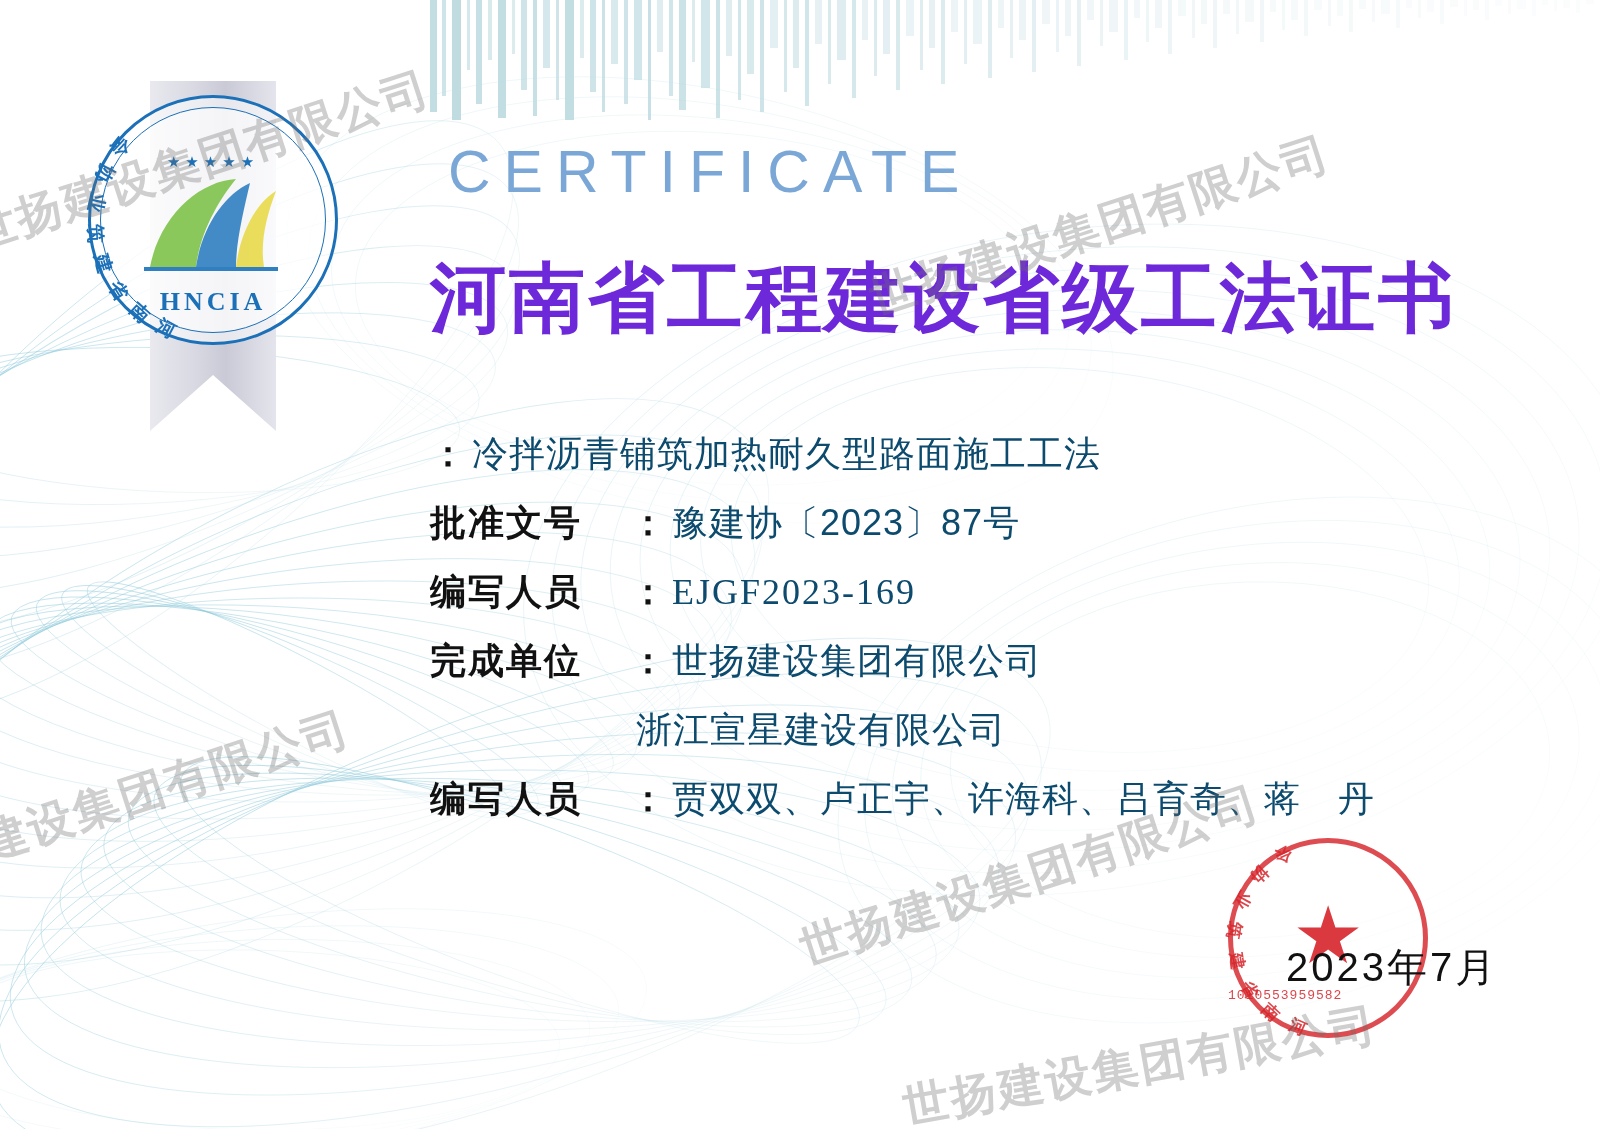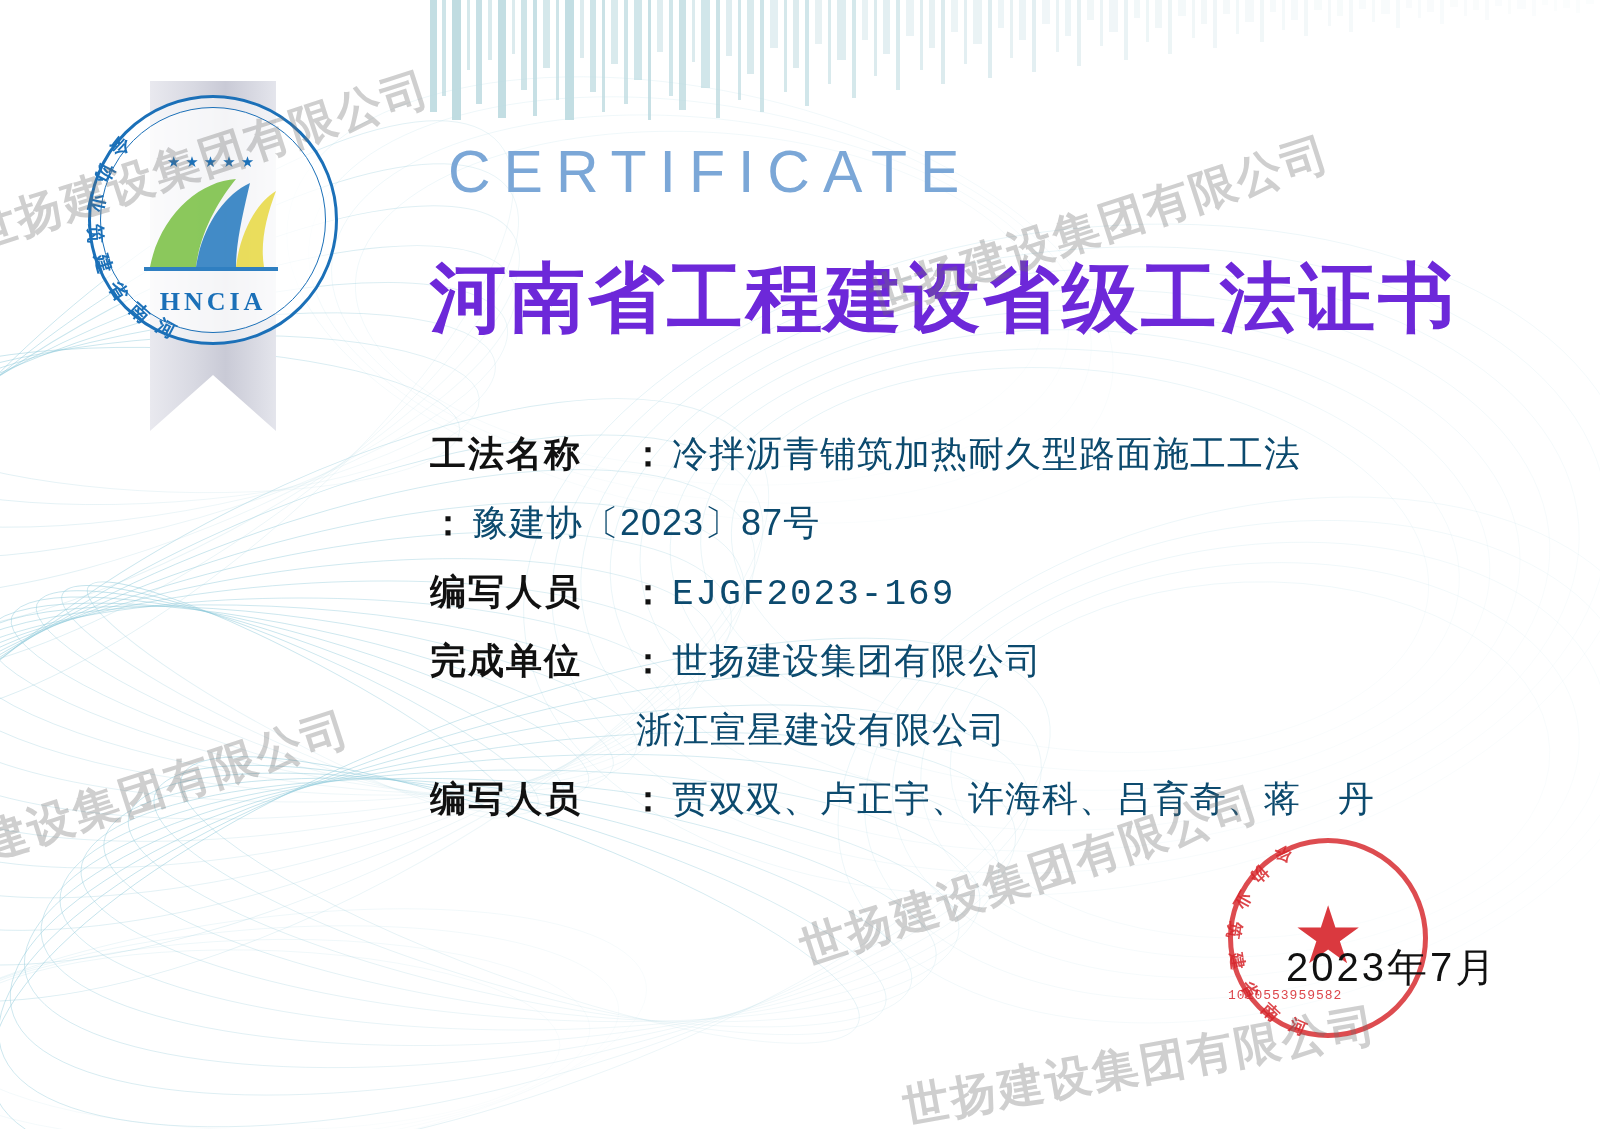--- a/index.html
+++ b/index.html
@@ -169,21 +169,21 @@
     font-weight: bold;
     color: #111;
     margin-right: 6px;
   }
   .field-value {
     font-size: 36px;
     color: #0c4a6e;
     letter-spacing: 1px;
   }
   .field-value.mono {
-    font-family: Liberation Mono, monospace;
+    font-family: Liberation Serif, serif;
     letter-spacing: 2px;
   }
   .field-row.cont {
     margin-left: 0;
     align-items: center;
   }
   .field-row.cont .field-label {
     visibility: hidden;
   }
 
@@ -486,26 +486,26 @@
 
     <div class="seal-bottom-text">HNCIA</div>
   </div>
 
   <div class="cert-en">CERTIFICATE</div>
   <div class="cert-cn">河南省工程建设省级工法证书</div>
 
   <div class="fields">
 
     <div class="field-row">
-      <span class="field-label">工法名称</span>
       <span class="field-colon">：</span>
       <span class="field-value">冷拌沥青铺筑加热耐久型路面施工工法</span>
     </div>
 
     <div class="field-row">
+      <span class="field-label">批准文号</span>
       <span class="field-colon">：</span>
       <span class="field-value">豫建协〔2023〕87号</span>
     </div>
 
     <div class="field-row">
       <span class="field-label">编写人员</span>
       <span class="field-colon">：</span>
       <span class="field-value mono">EJGF2023-169</span>
     </div>
 

